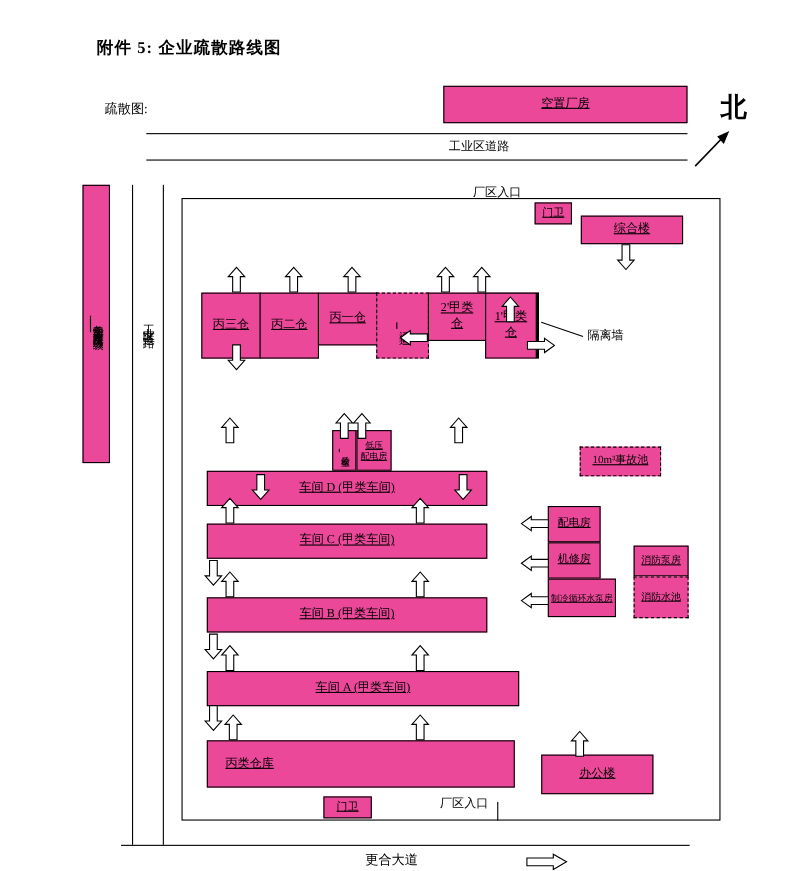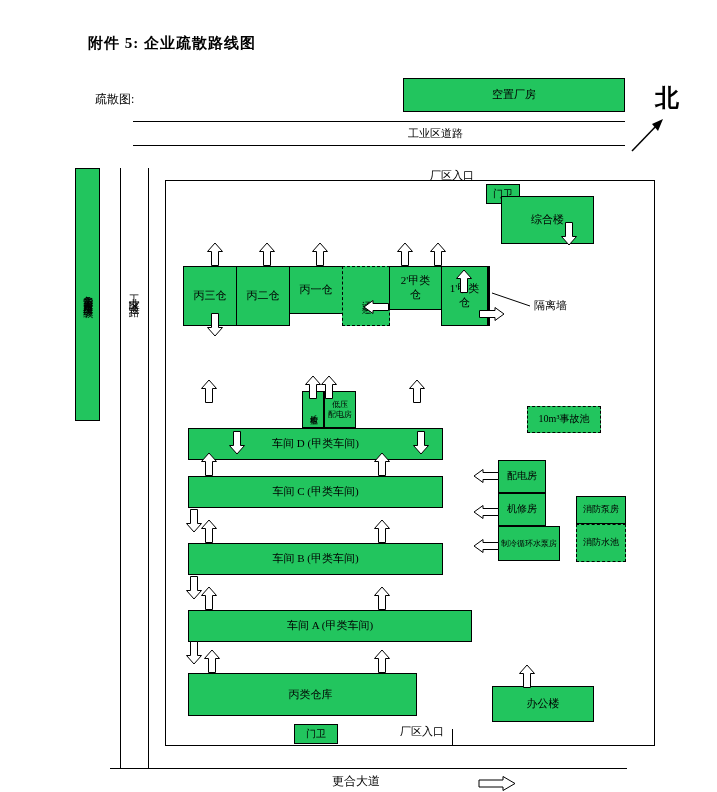--- a/index.html
+++ b/index.html
@@ -1,21 +1,21 @@
 <!DOCTYPE html>
 <html><head>
 <meta charset="utf-8">
 <style>
   html,body{margin:0;padding:0;background:#fff;}
   .canvas{position:relative;width:717px;height:792px;background:#fff;color:#000;
           font-family:"Liberation Serif","DejaVu Serif",serif;overflow:hidden;margin-top:28px;}
   .title{position:absolute;left:88px;top:6px;font-size:15px;font-weight:bold;letter-spacing:1px;white-space:nowrap;}
   .lbl{position:absolute;font-size:11px;line-height:1.2;white-space:nowrap;}
-  .box{position:absolute;border:1px solid #000;background:#22c55e;display:flex;align-items:center;justify-content:center;
-       text-align:center;font-size:11px;line-height:1.25;box-sizing:border-box;}
+  .box{position:absolute;border:1px solid #000;background:#ec4899;display:flex;align-items:center;justify-content:center;
+       text-align:center;font-size:11px;line-height:1.25;box-sizing:border-box;text-decoration:underline;}
   .dashed{border-style:dashed;}
   .outline{position:absolute;border:1px solid #000;background:transparent;box-sizing:border-box;}
   .hline{position:absolute;height:1px;background:#000;}
   .vline{position:absolute;width:1px;background:#000;}
   .vtext{writing-mode:vertical-rl;letter-spacing:3px;}
   .f8{font-size:8px;}.f9{font-size:9px;}.f10{font-size:10px;}.f12{font-size:12px;}
   .col{flex-direction:column;line-height:1.15;}
   .arr{position:absolute;}
   .arr svg{display:block;overflow:visible;}
   svg.free{position:absolute;overflow:visible;}
@@ -50,21 +50,21 @@
   <div class="vline" style="left:148px;top:140px;height:600px"></div>
   <div class="lbl vtext" style="left:127px;top:258px">工业区道路</div>
 
   <div class="outline" style="left:165px;top:152px;width:490px;height:566px"></div>
 
   <div class="lbl" style="left:430px;top:141px">厂区入口</div>
   <div class="box f10" style="left:486px;top:156px;width:34px;height:20px">
     <span>门卫</span>
   </div>
 
-  <div class="box" style="left:501px;top:168px;width:93px;height:48px">
+  <div class="box" style="left:528px;top:168px;width:93px;height:26px">
     <span>综合楼</span>
   </div>
 
   <div class="box" style="left:183px;top:238px;width:54px;height:60px">
     <span>丙三仓</span>
   </div>
   <div class="box" style="left:236px;top:238px;width:54px;height:60px">
     <span>丙二仓</span>
   </div>
   <div class="box" style="left:289px;top:238px;width:54px;height:48px">
@@ -98,21 +98,21 @@
   </div>
   <div class="box" style="left:188px;top:448px;width:255px;height:32px">
     <span>车间 C (甲类车间)</span>
   </div>
   <div class="box" style="left:188px;top:515px;width:255px;height:32px">
     <span>车间 B (甲类车间)</span>
   </div>
   <div class="box" style="left:188px;top:582px;width:284px;height:32px">
     <span>车间 A (甲类车间)</span>
   </div>
-  <div class="box" style="left:188px;top:645px;width:229px;height:43px;justify-content:center;padding-left:16px">
+  <div class="box" style="left:188px;top:645px;width:280px;height:43px;justify-content:flex-start;padding-left:16px">
     <span>丙类仓库</span>
   </div>
 
   <div class="box dashed f10" style="left:527px;top:378px;width:74px;height:27px">
     <span>10m³事故池</span>
   </div>
   <div class="box f10" style="left:498px;top:432px;width:48px;height:33px">
     <span>配电房</span>
   </div>
   <div class="box f10" style="left:498px;top:465px;width:48px;height:33px">

